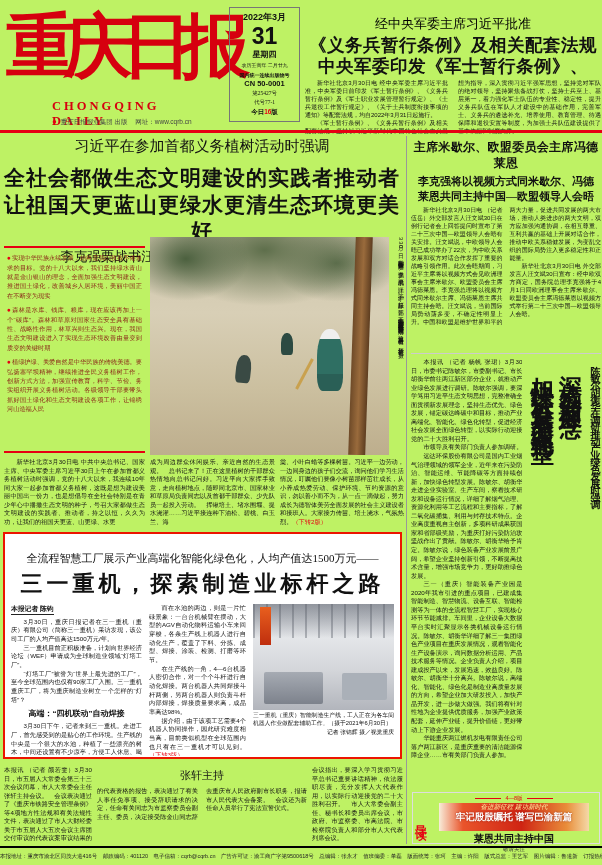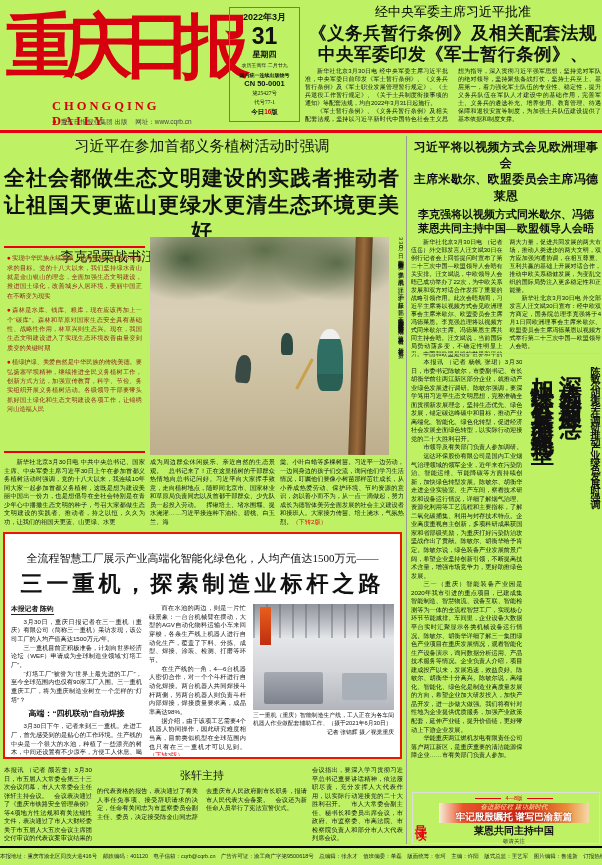--- a/index.html
+++ b/index.html
@@ -23,21 +23,21 @@
   .db-day{font-size:23px;font-weight:bold;line-height:24px;}
   .db-week{font-size:8px;font-weight:bold;margin-top:1px;}
   .db-lunar{font-size:5px;margin-top:2px;font-family:"Liberation Serif",serif;}
   .db-serial{font-size:5px;font-weight:bold;margin-top:4px;}
   .db-cn{font-size:7.5px;font-weight:bold;margin-top:1px;}
   .db-issue,.db-code{font-size:5.5px;margin-top:2px;font-family:"Liberation Serif",serif;}
   .db-today{font-size:6.5px;font-weight:bold;margin-top:2px;}
   .red{color:#e60012;}
 
   
-  .mil{left:305px;top:3px;width:296px;}
+  .mil{left:305px;top:15px;width:296px;}
   .mil-kicker{text-align:center;font-size:13px;font-family:"Liberation Serif",serif;color:#000;}
   .mil-head{text-align:center;font-weight:900;font-size:17.5px;line-height:1.18;margin-top:2px;letter-spacing:0.5px;}
   .mil-body{margin-top:4px;column-count:2;column-gap:10px;font-size:6px;line-height:1.32;
             height:62px;overflow:hidden;text-align:justify;}
 
   .rule-red{left:0;top:130px;width:602px;height:3px;background:#e60012;}
 
   
   .tree-head{left:0;top:137px;width:404px;text-align:center;}
   .tree-kicker{font-size:15px;font-family:"Liberation Serif",serif;}
@@ -133,21 +133,21 @@
                width:14px;overflow:hidden;}
 
   
   .daodu{left:412px;top:792px;width:188px;height:52px;border:1px solid #ddd;box-sizing:border-box;
          display:flex;gap:2px;padding:2px;}
   .dd-label{width:14px;writing-mode:vertical-rl;color:#e60012;font-weight:900;font-size:12px;
             letter-spacing:3px;text-align:center;}
   .dd-main{flex:1;text-align:center;}
   .dd-pages{font-size:5.5px;color:#e60012;}
   .dash{display:inline-block;width:26px;height:1px;background:#e60012;vertical-align:middle;margin:0 4px;}
-  .dd-banner{height:20px;margin:1px 8px;
+  .dd-banner{height:28px;margin:1px 8px;
     background:linear-gradient(90deg,#f8ecd9 0%,#e9542b 16%,#cf2413 55%,#e98d3a 85%,#f4d9a8 100%);}
   .dd-b1{font-size:6.5px;font-style:italic;color:#ffe9a0;line-height:8px;}
   .dd-b2{font-size:9.5px;font-weight:900;color:#fff;line-height:11px;text-shadow:0 0 2px rgba(110,0,0,.7);}
   .dd-title{font-size:10px;font-weight:900;margin-top:1px;}
   .dd-note{font-size:5.5px;color:#333;}
 
   
   .footer{left:0;top:846px;width:602px;border-top:2px solid #000;padding-top:5px;}
   .footer-text{font-size:5.5px;color:#222;text-align:center;white-space:nowrap;}
 </style>
@@ -253,21 +253,20 @@
   <div class="abs npc-center">
     <div class="npc-sub">张轩主持</div>
     <div class="npc-mid">的代表资格的报告，表决通过了有关人事任免事项、接受辞职请求的决定，任命有关同志为市监察委员会副主任、委员，决定接受陈金山同志辞去重庆市人民政府副市长职务，报请市人民代表大会备案。　会议还为新任命人员举行了宪法宣誓仪式。</div>
   </div>
   <div class="abs npc-right">会议指出，要深入学习贯彻习近平总书记重要讲话精神，依法履职尽责，充分发挥人大代表作用，以实际行动迎接党的二十大胜利召开。　市人大常委会副主任、秘书长和委员出席会议，市政府、市监察委、市高法院、市检察院负责人和部分市人大代表列席会议。</div>
 
   <div class="abs divider-v"></div>
 
   <div class="abs eu">
     <div class="eu-head">
-      <div>习近平将以视频方式会见欧洲理事会</div>
       <div>主席米歇尔、欧盟委员会主席冯德莱恩</div>
     </div>
     <div class="eu-sub">
       <div>李克强将以视频方式同米歇尔、冯德</div>
       <div>莱恩共同主持中国—欧盟领导人会晤</div>
     </div>
     <div class="eu-body">
       <p>新华社北京3月30日电 （记者 伍岳）外交部发言人汪文斌30日在例行记者会上回答提问时宣布了第二十三次中国—欧盟领导人会晤有关安排。汪文斌说，中欧领导人会晤已成功举办了22次，为中欧关系发展和双方对话合作发挥了重要的战略引领作用。此次会晤期间，习近平主席将以视频方式会见欧洲理事会主席米歇尔、欧盟委员会主席冯德莱恩。李克强总理将以视频方式同米歇尔主席、冯德莱恩主席共同主持会晤。汪文斌说，当前国际局势动荡多变，不确定性明显上升。中国和欧盟是维护世界和平的两大力量，促进共同发展的两大市场，推动人类进步的两大文明，双方应加强沟通协调，在相互尊重、互利共赢的基础上开展对话合作，推动中欧关系稳健发展，为变乱交织的国际局势注入更多稳定性和正能量。</p>
       <p>新华社北京3月30日电 外交部发言人汪文斌30日宣布：经中欧双方商定，国务院总理李克强将于4月1日同欧洲理事会主席米歇尔、欧盟委员会主席冯德莱恩以视频方式举行第二十三次中国—欧盟领导人会晤。</p>
     </div>

